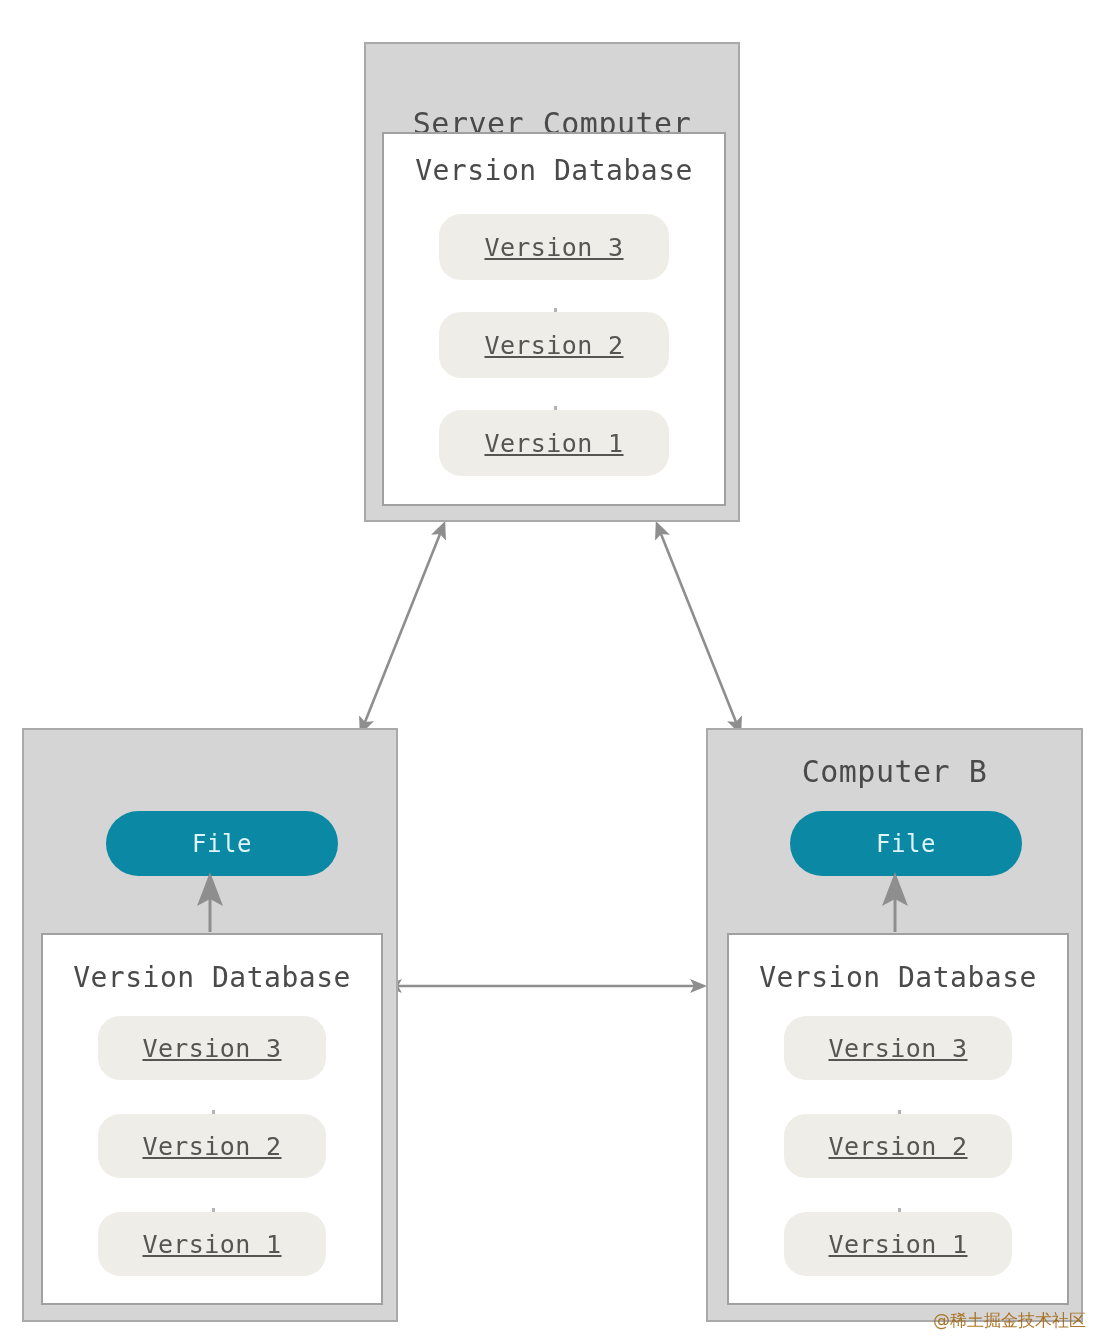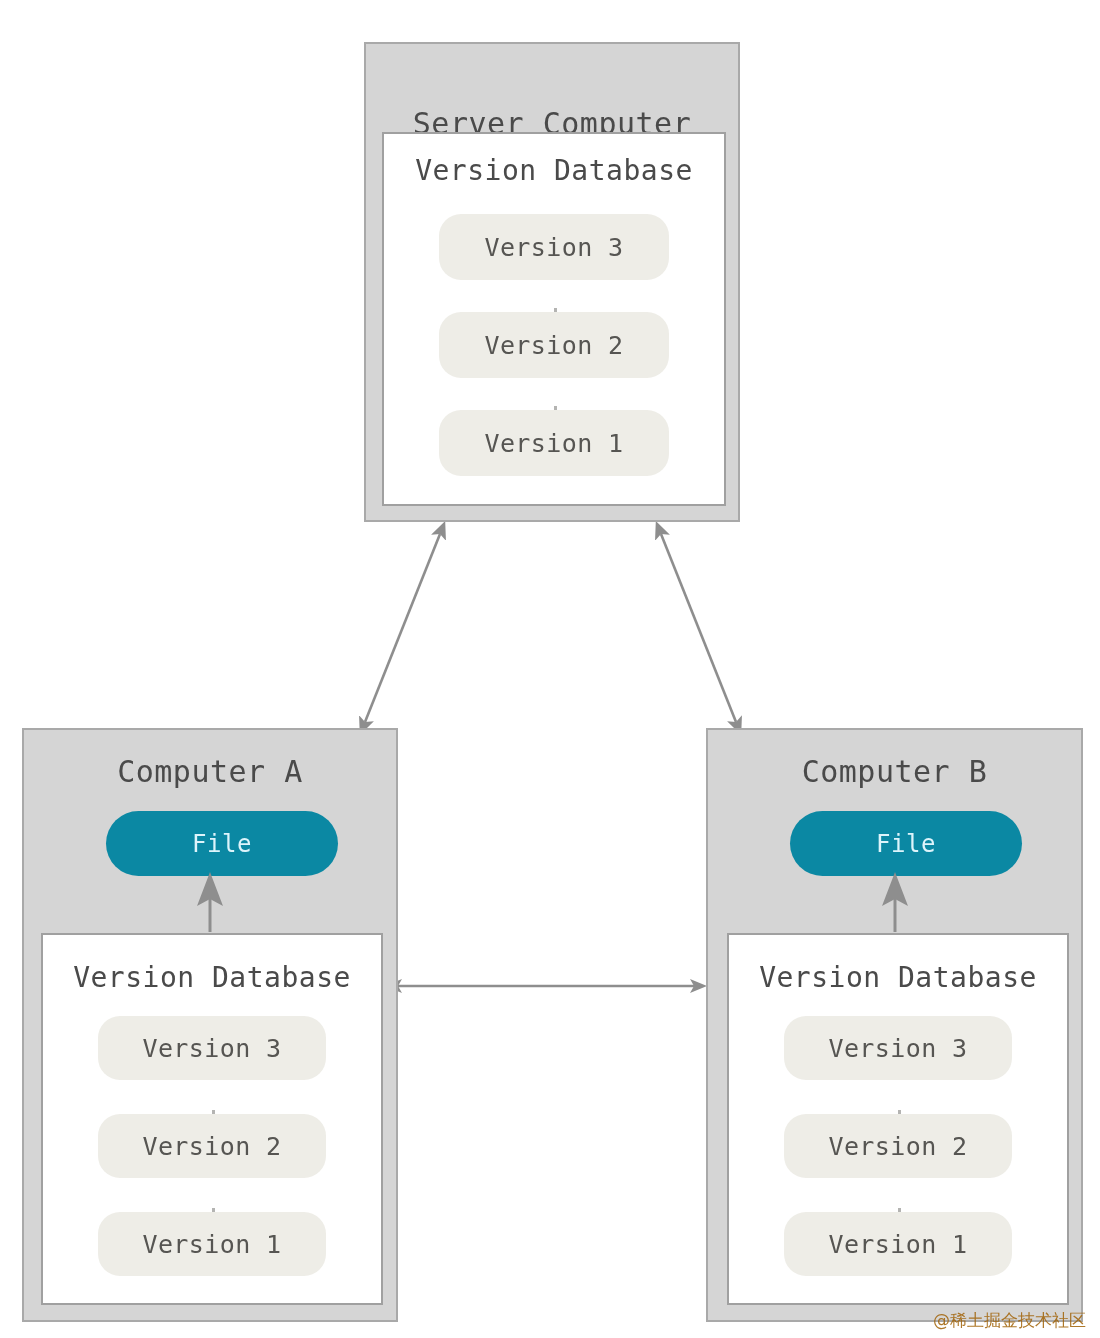--- a/index.html
+++ b/index.html
@@ -55,20 +55,21 @@
     position: absolute;
     background: #eeedE7;
     border-radius: 22px;
     color: #565552;
     font-size: 25px;
     display: flex;
     align-items: center;
     justify-content: center;
     box-sizing: border-box;
     letter-spacing: 0.4px;
+    text-decoration: underline;
   }
   .version-connector {
     position: absolute;
     width: 3px;
     background: #b4b4b2;
   }
 
   
   .file-pill {
     position: absolute;
@@ -160,21 +161,20 @@
       <div class="version-connector" style="left:170px; top:174px; height:30px;"></div>
       <div class="version-connector" style="left:170px; top:272px; height:30px;"></div>
 
       <div class="version-pill" style="left:55px; top:80px; width:230px; height:66px;">Version 3</div>
       <div class="version-pill" style="left:55px; top:178px; width:230px; height:66px;">Version 2</div>
       <div class="version-pill" style="left:55px; top:276px; width:230px; height:66px;">Version 1</div>
     </div>
   </div>
 
   <div class="outer-box" style="left:22px; top:728px; width:376px; height:594px;">
-    <div class="box-title" style="top:24px;">Computer A</div>
 
     <div class="file-pill" style="left:82px; top:81px; width:232px; height:65px;">File</div>
 
     <div class="inner-box" style="left:17px; top:203px; width:342px; height:372px;">
       <div class="box-title small" style="top:26px;">Version Database</div>
 
       <div class="version-connector" style="left:169px; top:175px; height:28px;"></div>
       <div class="version-connector" style="left:169px; top:273px; height:28px;"></div>
 
       <div class="version-pill" style="left:55px; top:81px; width:228px; height:64px;">Version 3</div>

